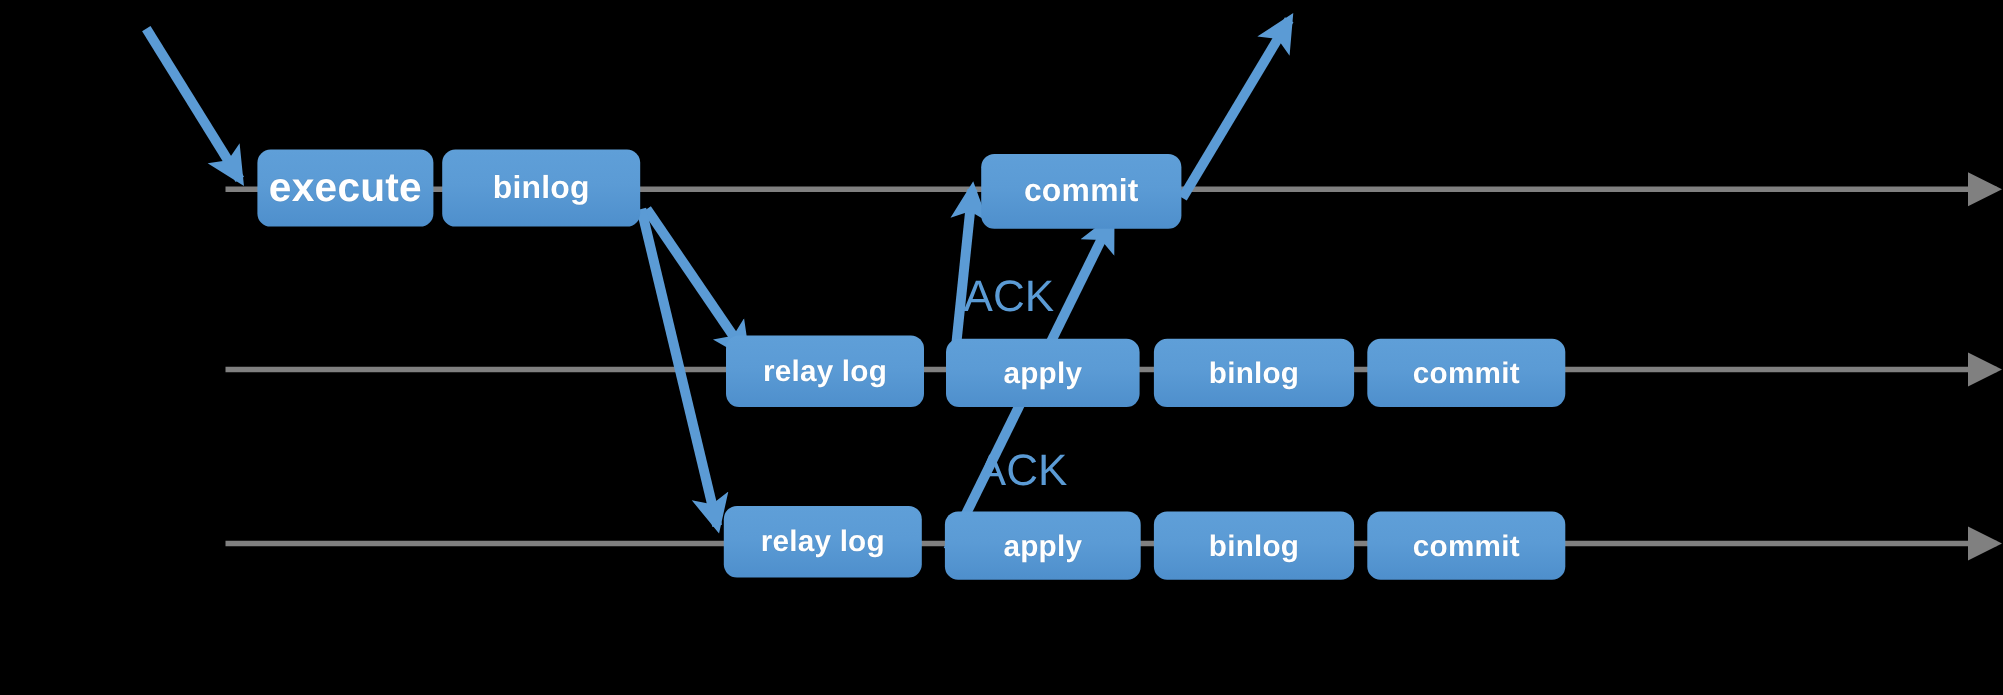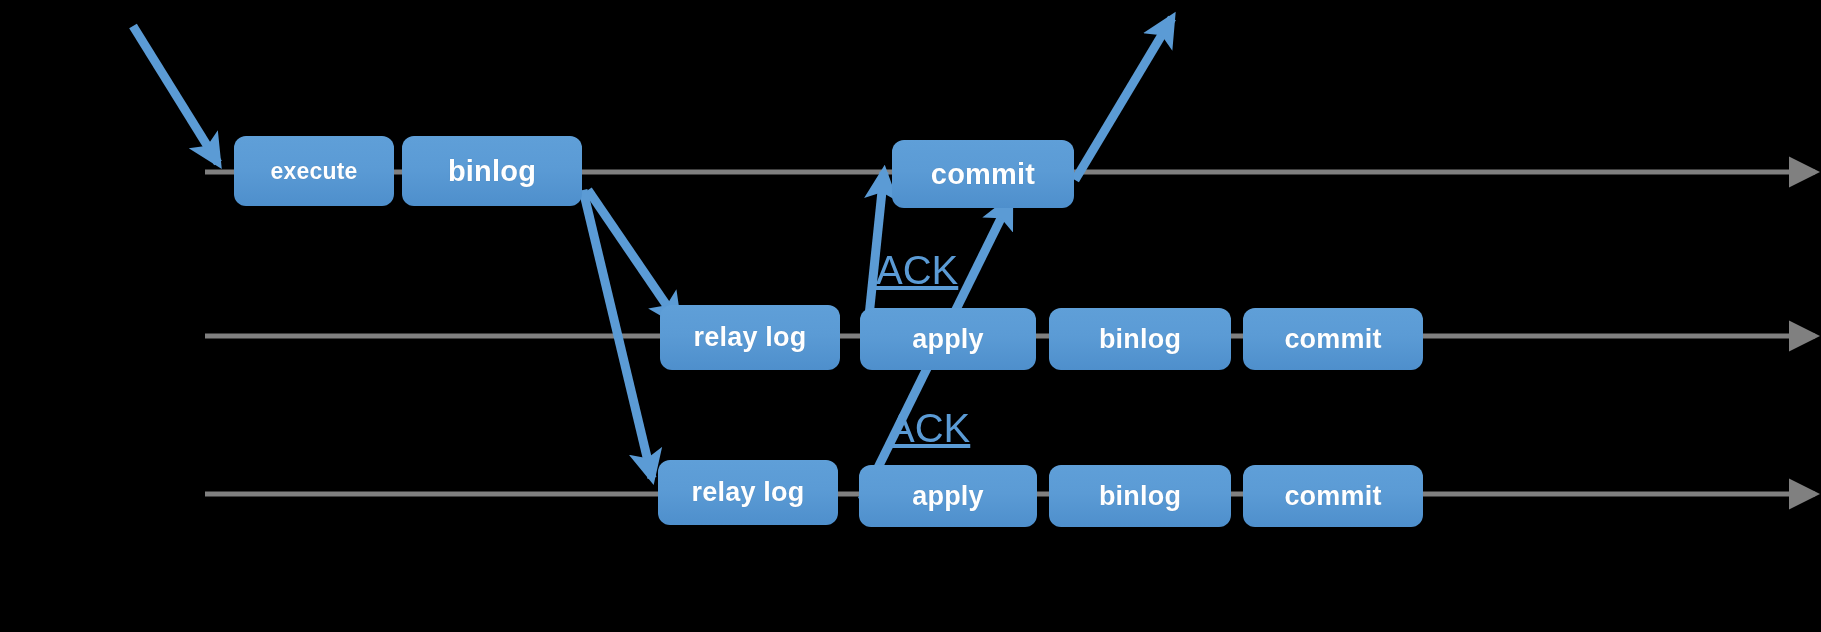--- a/index.html
+++ b/index.html
@@ -39,21 +39,20 @@
     text-shadow: 0 0 1px rgba(0,0,0,0.18);
     user-select: none;
   }
   .ack-label {
     position: absolute;
     color: #5b9bd5;
     font-family: "Liberation Sans", sans-serif;
     font-weight: normal;
     user-select: none;
     white-space: nowrap;
-    text-decoration: underline;
   }
 </style>
 </head>
 <body>
 
 <div id="diagram-root">
 
   <svg id="diagram-svg" viewBox="0 0 1821 632" xmlns="http://www.w3.org/2000/svg">
     <defs>
       <marker id="gray-arrowhead" markerWidth="7" markerHeight="7" refX="5.2" refY="3.5" orient="auto" markerUnits="strokeWidth">
@@ -73,21 +72,21 @@
         <line x1="133" y1="26" x2="218" y2="163" stroke="#5b9bd5" stroke-width="9" marker-end="url(#blue-arrowhead)"></line>
         <line x1="588" y1="190" x2="678" y2="322" stroke="#5b9bd5" stroke-width="9" marker-end="url(#blue-arrowhead)"></line>
         <line x1="583" y1="190" x2="652" y2="478" stroke="#5b9bd5" stroke-width="9" marker-end="url(#blue-arrowhead)"></line>
         <line x1="866" y1="345" x2="884" y2="172" stroke="#5b9bd5" stroke-width="9" marker-end="url(#blue-arrowhead)"></line>
         <line x1="862" y1="500" x2="1010" y2="200" stroke="#5b9bd5" stroke-width="9" marker-end="url(#blue-arrowhead)"></line>
         <line x1="1075" y1="180" x2="1172" y2="18" stroke="#5b9bd5" stroke-width="9" marker-end="url(#blue-arrowhead)"></line>
       </g>
   </svg>
 
   <div id="boxes-layer">
-      <div class="node-box" style="left: 234px; top: 136px; width: 160px; height: 70px; font-size: 23px;">
+      <div class="node-box" style="left: 234px; top: 136px; width: 160px; height: 70px; font-size: 37px;">
         <span>execute</span>
       </div>
       <div class="node-box" style="left: 402px; top: 136px; width: 180px; height: 70px; font-size: 29px;">
         <span>binlog</span>
       </div>
       <div class="node-box" style="left: 892px; top: 140px; width: 182px; height: 68px; font-size: 29px;">
         <span>commit</span>
       </div>
       <div class="node-box" style="left: 660px; top: 305px; width: 180px; height: 65px; font-size: 27px;">
         <span>relay log</span>

